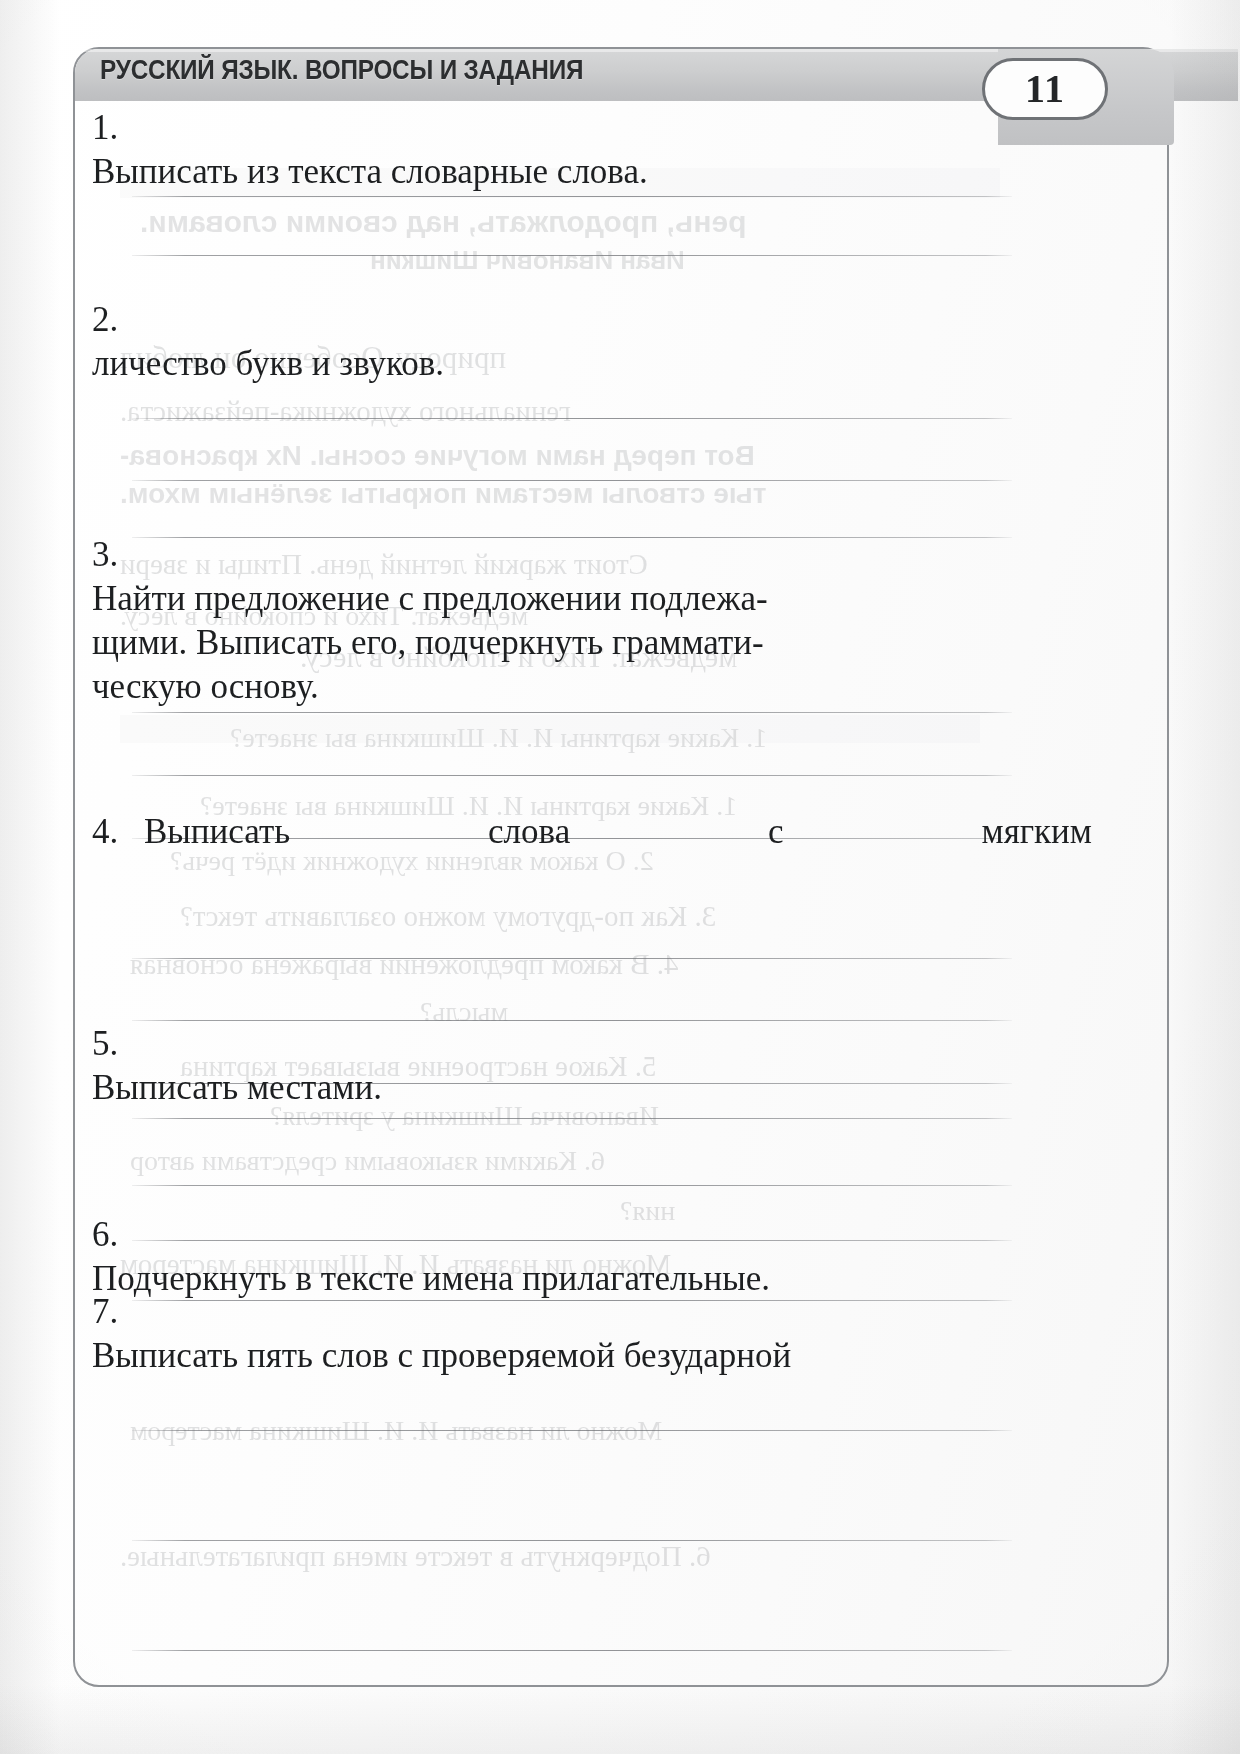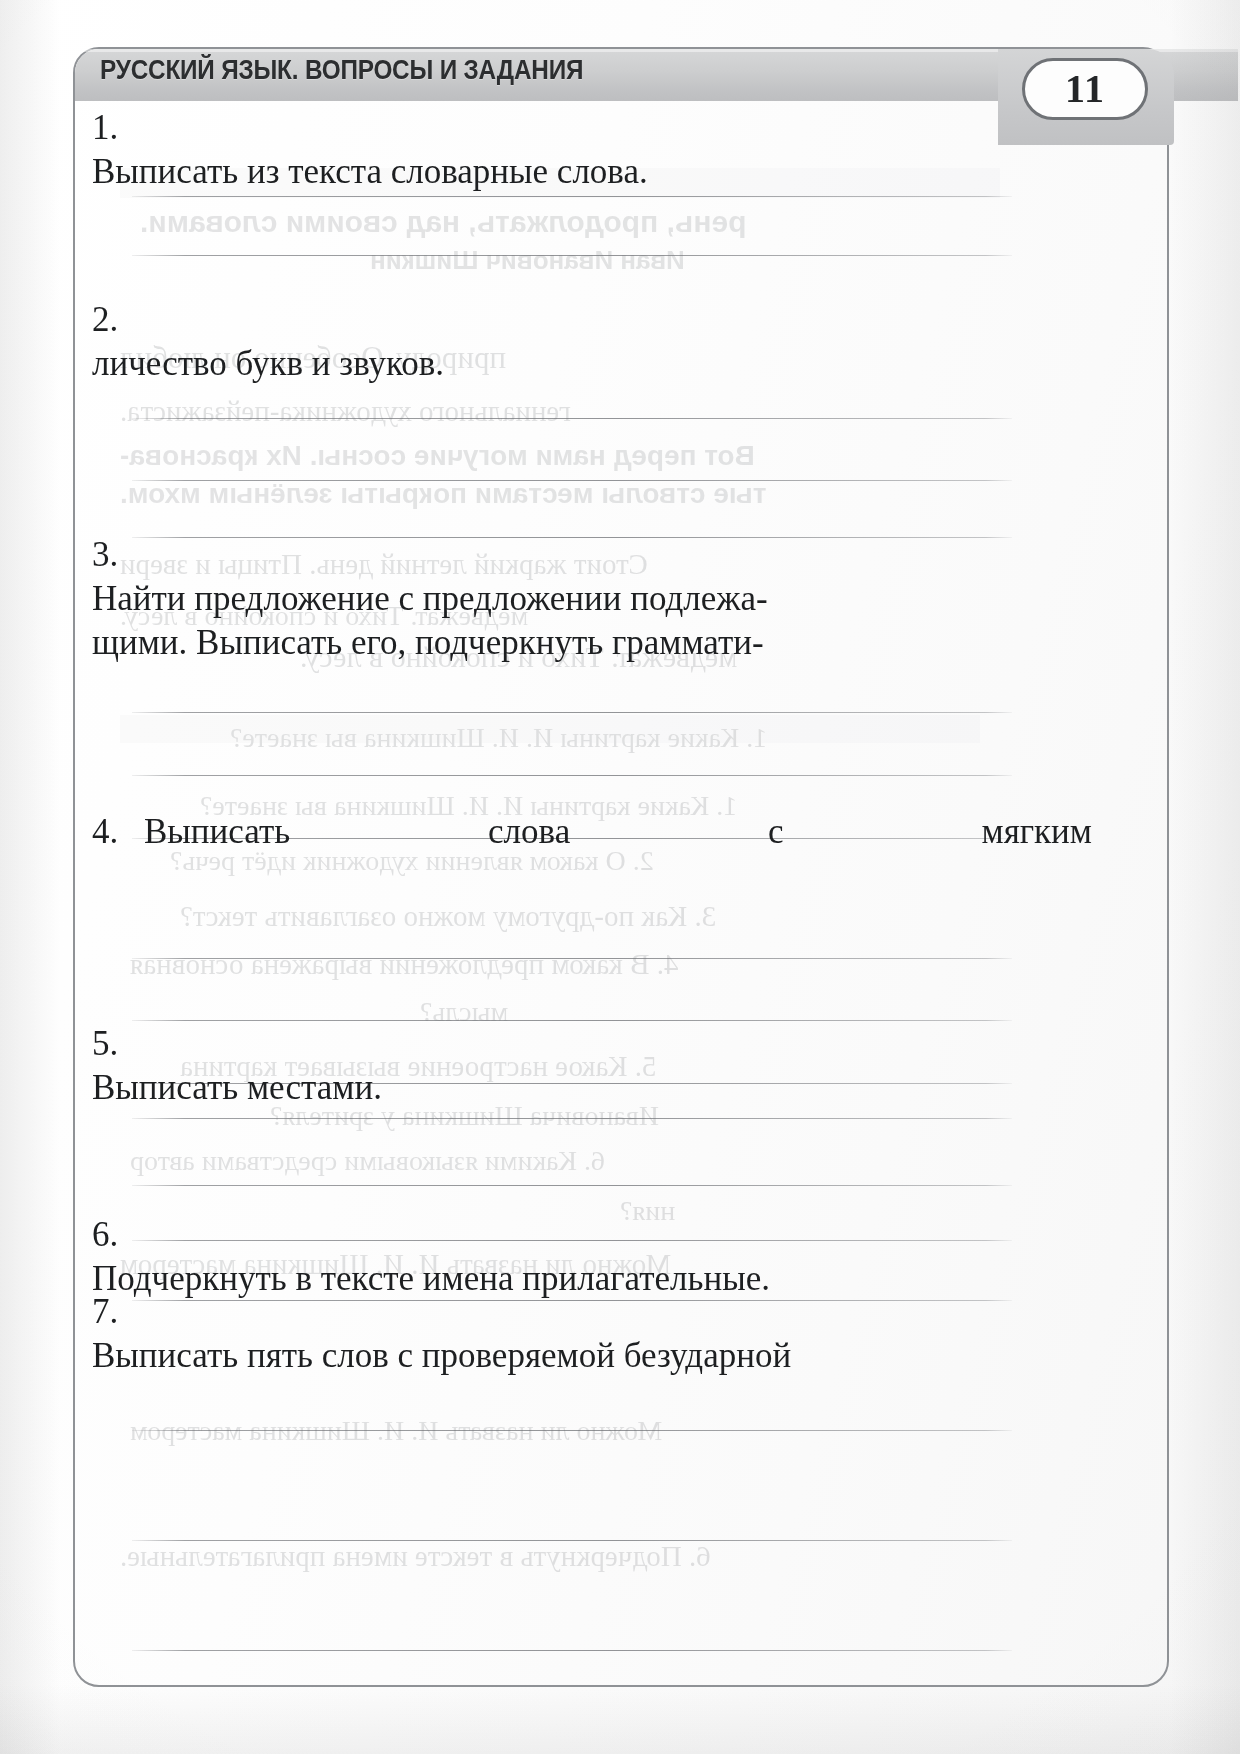--- a/index.html
+++ b/index.html
@@ -70,21 +70,21 @@
     text-transform:uppercase;
     transform:scaleX(.9);
     transform-origin:left center;
     white-space:nowrap;
     text-shadow:0 1px 0 rgba(255,255,255,.3);
   }
 
   
   .page-badge{
     position:absolute;
-    left:1022px;top:58px;
+    left:982px;top:58px;
     width:126px;height:62px;
     background:#fdfdfd;
     border:3px solid #6f7276;
     border-radius:31px;
     display:flex;align-items:center;justify-content:center;
     box-sizing:border-box;
     z-index:6;
   }
   .page-badge-num{
     font-family:"Liberation Serif",serif;
@@ -266,20 +266,21 @@
     <span class="item-body">
       <span class="item-line">личество букв и звуков.</span>
     </span>
   </div>
 
   <div class="item" style="left:92px;top:533px;width:1000px;">
     <span class="item-num">3.</span>
     <span class="item-body">
       <span class="item-line">Найти предложение с предложении подлежа-</span>
       <span class="item-line">щими. Выписать его, подчеркнуть граммати-</span>
+      <span class="item-line">ческую основу.</span>
     </span>
   </div>
 
   <div class="item" style="left:92px;top:810px;width:1000px;">
     <span class="item-num">4.</span>
     <span class="item-body" style="display:block;width:948px;">
       <span class="item-line line-justify">
         <span>Выписать</span>
         <span>слова</span>
         <span>с</span>

